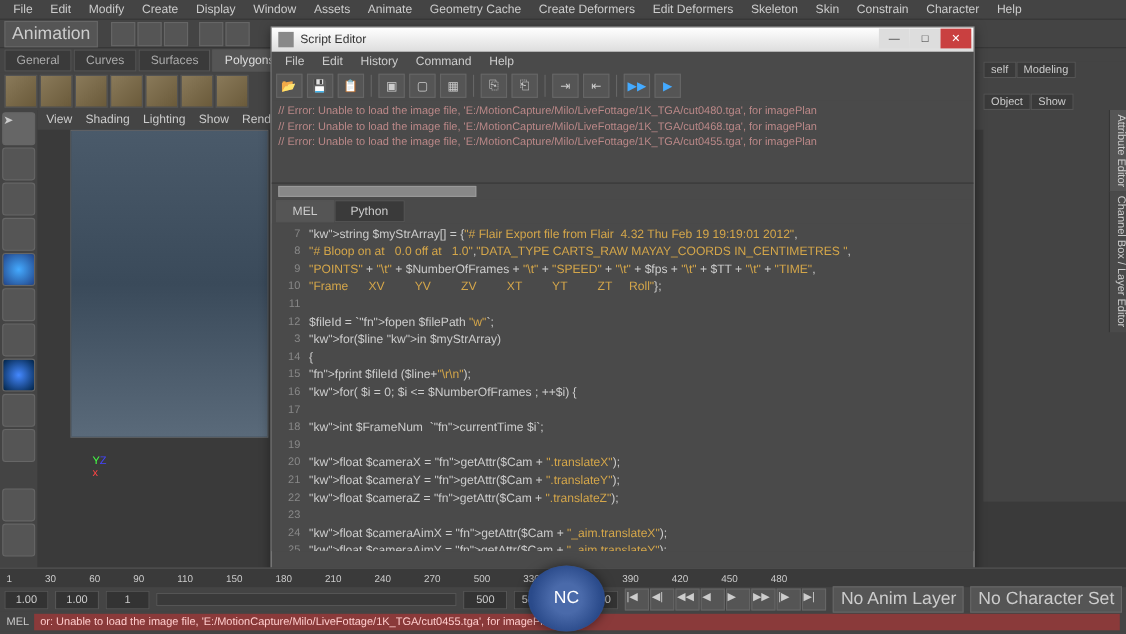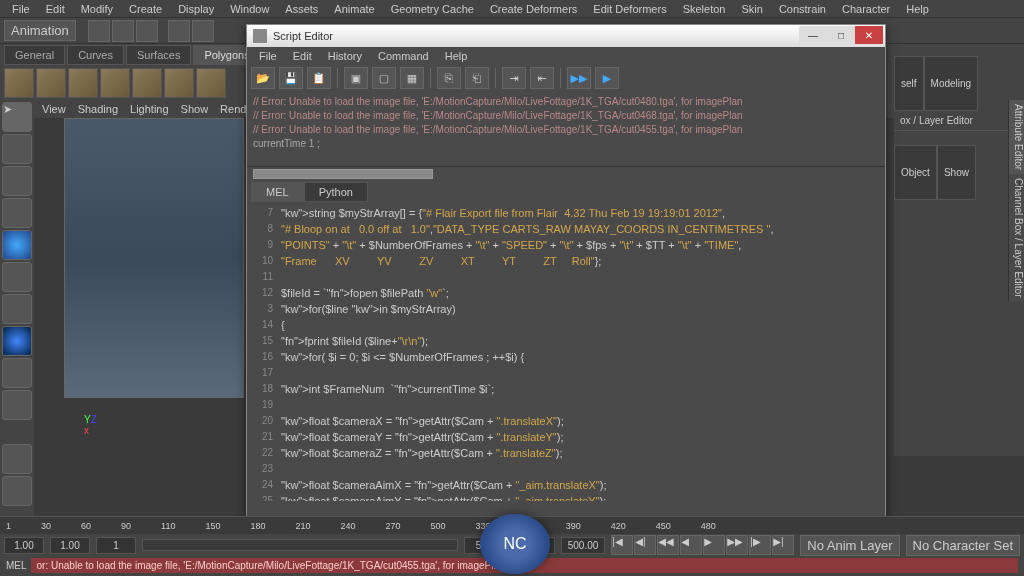--- a/index.html
+++ b/index.html
@@ -1,20 +1,20 @@
 <!DOCTYPE html>
 <html><head>
 <meta charset="utf-8">
 <style>
 * { margin: 0; padding: 0; box-sizing: border-box; font-family: Arial, sans-serif; }
 body { background: #444; color: #ccc; font-size: 11px; width: 1024px; height: 576px; overflow: hidden; position: relative; }
 .main-menubar { background: #444; height: 18px; display: flex; align-items: center; padding: 0 4px; border-bottom: 1px solid #333; }
 .main-menubar span { padding: 2px 8px; color: #ccc; font-size: 11px; cursor: pointer; }
 .toolbar-row { background: #444; height: 26px; display: flex; align-items: center; padding: 2px 4px; gap: 2px; border-bottom: 1px solid #333; }
-.dropdown { background: #555; border: 1px solid #666; padding: 2px 6px; font-size: 13px; color: #ccc; }
+.dropdown { background: #555; border: 1px solid #666; padding: 2px 6px; font-size: 16px; color: #ccc; }
 .icon-btn { width: 22px; height: 22px; background: #555; border: 1px solid #666; display: inline-flex; align-items: center; justify-content: center; }
 .shelf-tabs { background: #444; height: 22px; display: flex; align-items: center; gap: 2px; padding: 0 4px; }
 .shelf-tab { padding: 3px 10px; background: #3a3a3a; color: #aaa; font-size: 11px; border: 1px solid #555; }
 .shelf-tab.active { background: #555; color: #ddd; }
 .shelf-row { background: #444; height: 34px; display: flex; align-items: center; padding: 2px 4px; gap: 2px; }
 .shelf-icon { width: 30px; height: 30px; background: linear-gradient(135deg, #8a7a5a, #6a5a3a); border: 1px solid #555; }
 .content-area { display: flex; position: absolute; top: 100px; left: 0; right: 0; bottom: 60px; }
 .left-toolbox { width: 34px; background: #444; display: flex; flex-direction: column; gap: 2px; padding: 2px; }
 .tool-icon { width: 30px; height: 30px; background: #555; border: 1px solid #666; border-radius: 3px; }
 .tool-icon.arrow { background: #666; }
@@ -43,21 +43,21 @@
 .se-scroll-thumb { width: 180px; height: 10px; background: #888; border: 1px solid #999; margin-left: 6px; }
 .se-tabs { height: 22px; background: #4a4a4a; display: flex; align-items: center; padding: 0 4px; gap: 0; }
 .se-tab { padding: 3px 14px; background: #3a3a3a; font-size: 11px; border: 1px solid #555; }
 .se-tab.active { background: #555; }
 .se-code { flex: 1; background: #4a4a4a; font-family: 'Courier New', monospace; font-size: 11px; display: flex; overflow: hidden; height: 298px; }
 .se-gutter { width: 30px; background: #4a4a4a; text-align: right; padding: 2px 4px; color: #888; line-height: 16px; font-size: 10px; }
 .se-codetext { flex: 1; padding: 2px 4px; line-height: 16px; white-space: pre; color: #ccc; } .str { color: #d4a64a; }
 
 .right-side { position: absolute; right: 0; top: 56px; width: 130px; height: 400px; background: #444; }
 .right-tabs { display: flex; font-size: 10px; }
-.right-tabs span { padding: 21px 6px; background: #3a3a3a; border: 1px solid #555; }
+.right-tabs span { padding: 1px 6px; background: #3a3a3a; border: 1px solid #555; }
 
 .bottom-panel { position: absolute; bottom: 0; left: 0; right: 0; height: 60px; background: #444; }
 .timeline { height: 18px; background: #3a3a3a; display: flex; align-items: center; padding: 0 6px; font-size: 9px; gap: 30px; border-top: 1px solid #555; }
 .tl-row { height: 22px; background: #444; display: flex; align-items: center; padding: 0 4px; gap: 6px; font-size: 10px; }
 .tl-field { background: #333; border: 1px solid #555; padding: 2px 6px; min-width: 40px; text-align: center; }
 .tl-slider { flex: 1; height: 12px; background: #3a3a3a; border: 1px solid #555; position: relative; }
 .tl-btn { width: 22px; height: 20px; background: #555; border: 1px solid #666; }
 .tl-playbtns { display: flex; gap: 1px; }
 .status-row { height: 18px; background: #444; display: flex; align-items: center; padding: 0 6px; font-size: 10px; }
 .status-err { background: #8a3a3a; flex: 1; padding: 2px 6px; color: #fcc; margin-left: 4px; }
@@ -144,21 +144,20 @@
       <span class="y">Y</span><span class="z">Z</span><br><span class="x">x</span>
     </div>
   </div>
 </div>
 
 <div class="right-side">
   <div class="right-tabs">
       <span>self</span>
       <span>Modeling</span>
     </div>
-  <div style="padding:4px 6px;font-size:10px;border-bottom:1px solid #555">ox / Layer Editor</div>
   <div class="right-tabs" style="margin-top:14px">
       <span>Object</span>
       <span>Show</span>
     </div>
 </div>
 <div style="position:absolute;right:0;top:100px;width:16px;height:340px;display:flex;flex-direction:column">
   <div class="right-panel">Attribute Editor</div>
   <div class="right-panel" style="background:#4a4a4a">Channel Box / Layer Editor</div>
 </div>
 
@@ -194,21 +193,20 @@
     <span class="se-toolbtn">⇥</span>
     <span class="se-toolbtn">⇤</span>
     <span class="se-sep-v"></span>
     <span class="se-toolbtn" style="color:#4af">▶▶</span>
     <span class="se-toolbtn" style="color:#4af">▶</span>
   </div>
   <div class="se-output">
       <div class="err">// Error: Unable to load the image file, 'E:/MotionCapture/Milo/LiveFottage/1K_TGA/cut0480.tga', for imagePlan</div>
       <div class="err">// Error: Unable to load the image file, 'E:/MotionCapture/Milo/LiveFottage/1K_TGA/cut0468.tga', for imagePlan</div>
       <div class="err">// Error: Unable to load the image file, 'E:/MotionCapture/Milo/LiveFottage/1K_TGA/cut0455.tga', for imagePlan</div>
-      <div class="">currentTime 1 ;</div>
     </div>
   <div class="se-scroll-h">
       <div class="se-scroll-thumb"></div>
     </div>
   <div class="se-tabs">
       <div class="se-tab active">MEL</div>
       <div class="se-tab">Python</div>
     </div>
   <div class="se-code">
     <div class="se-gutter">

